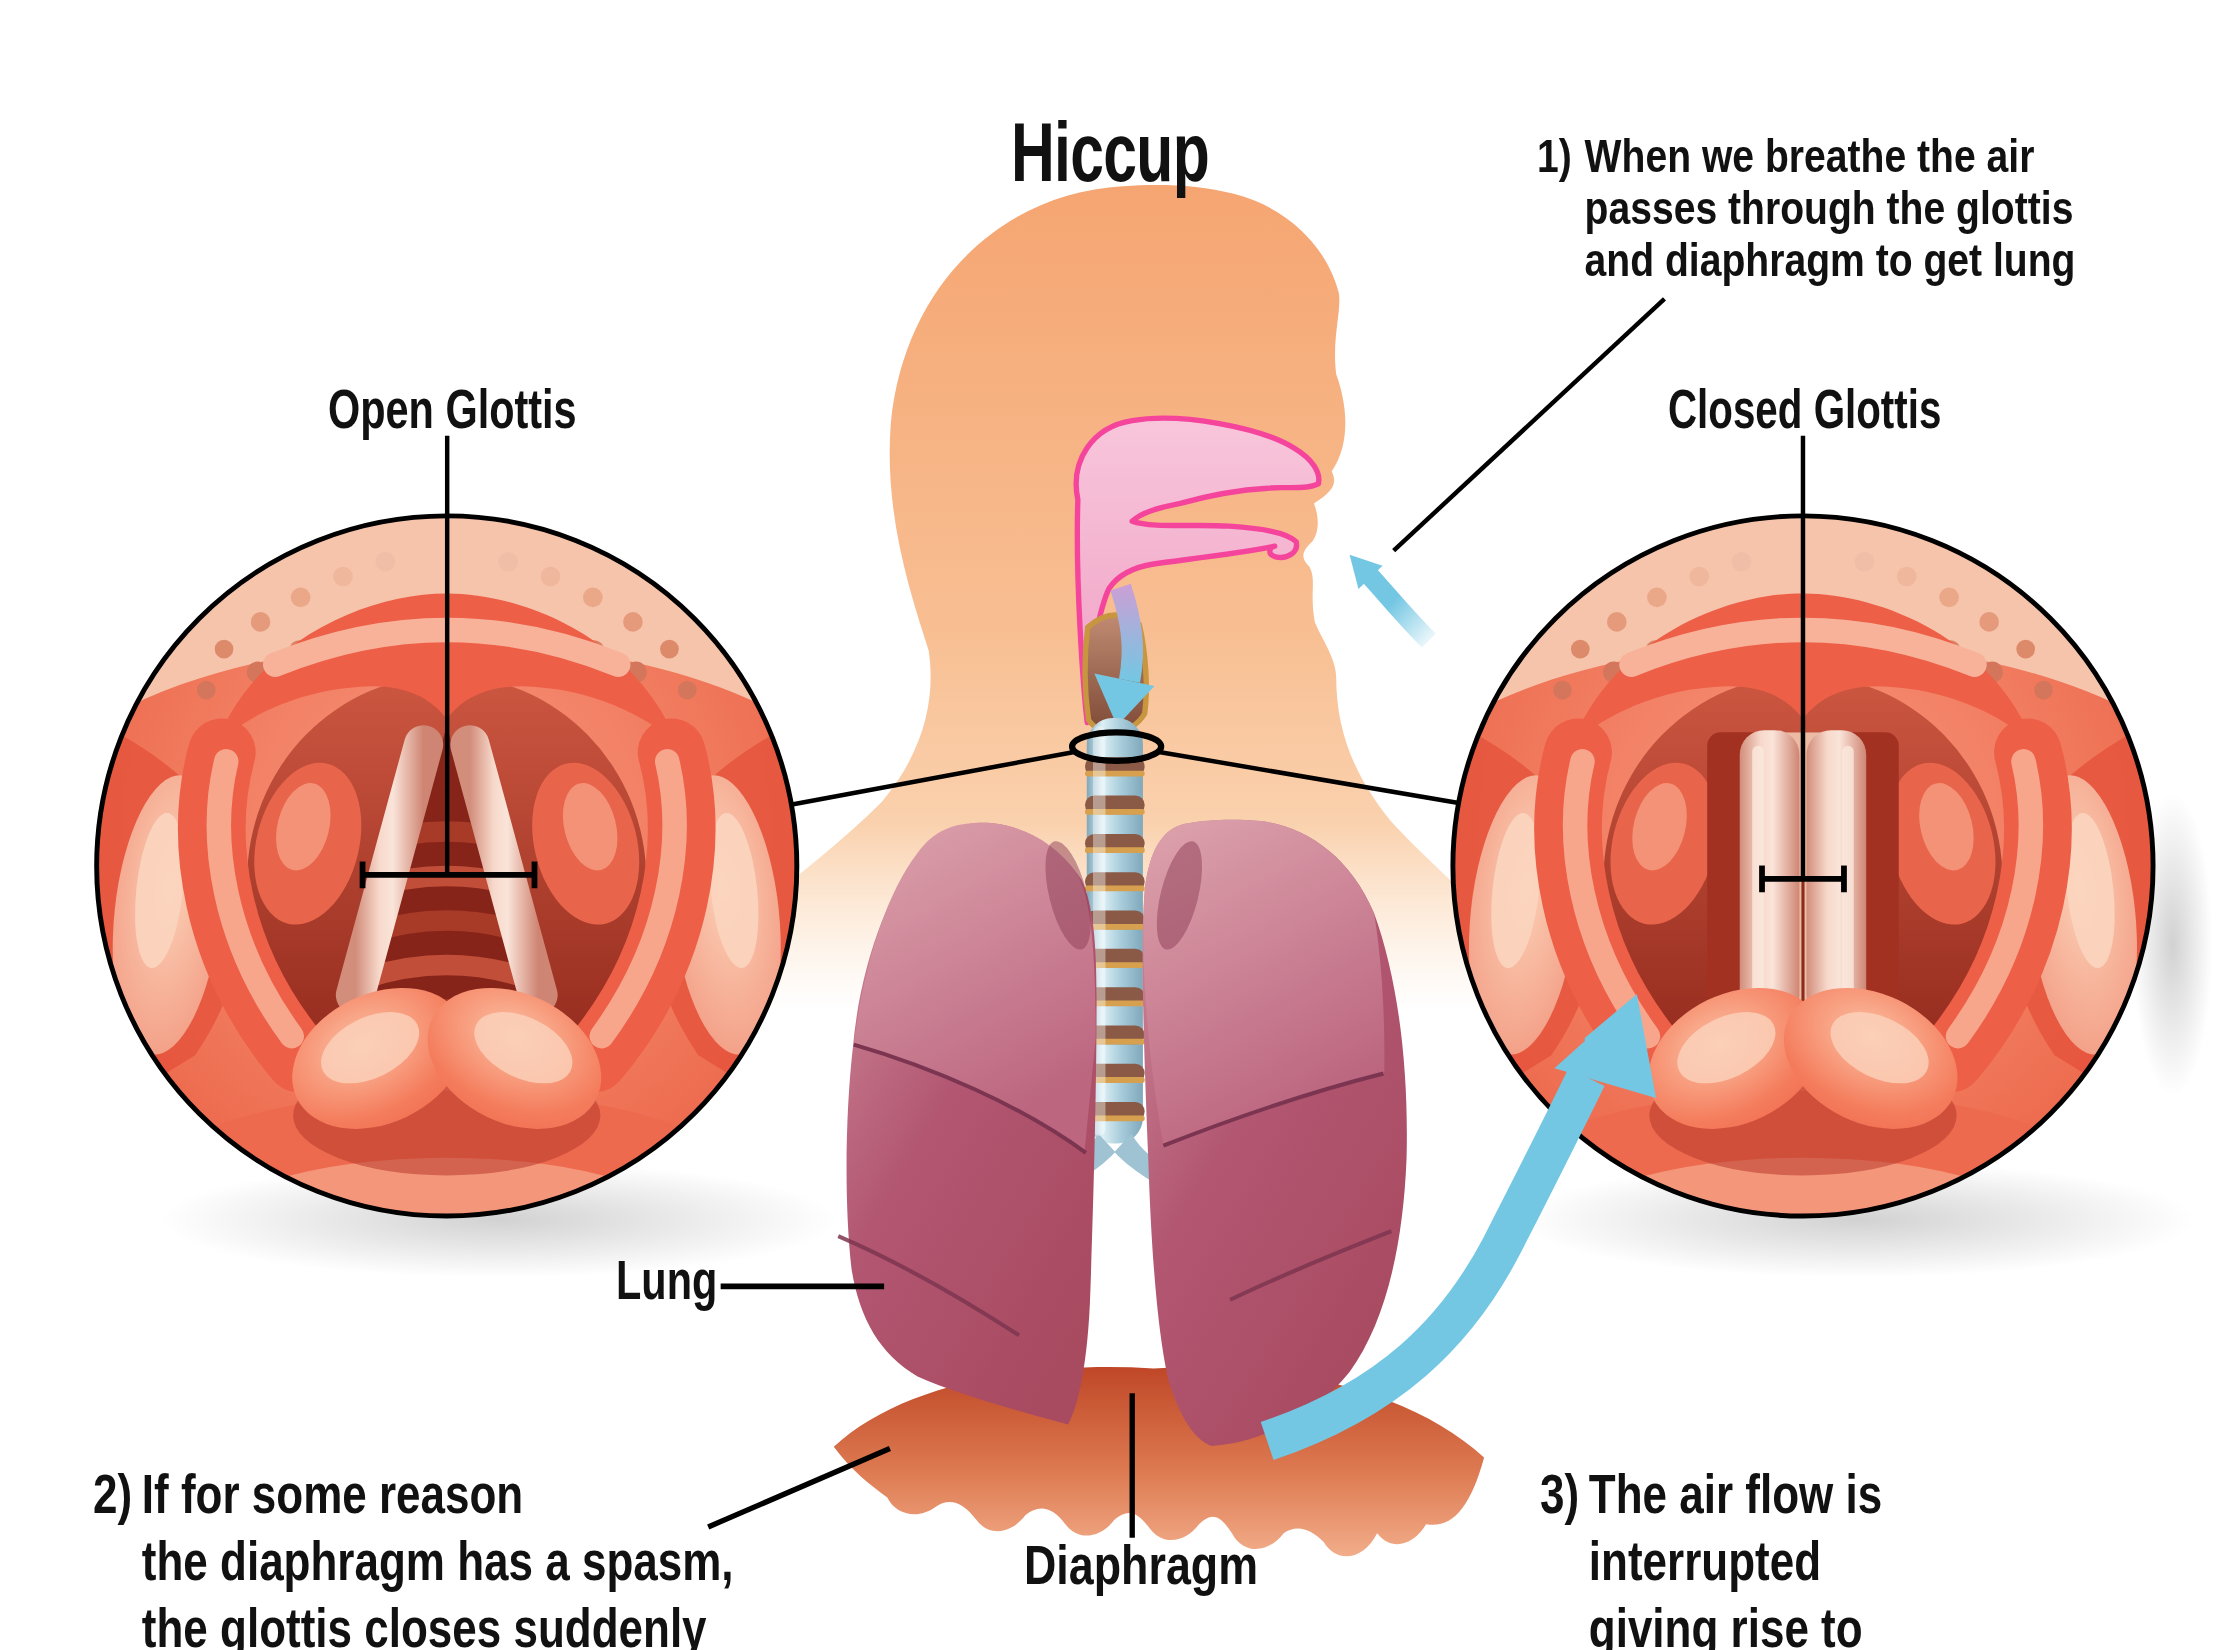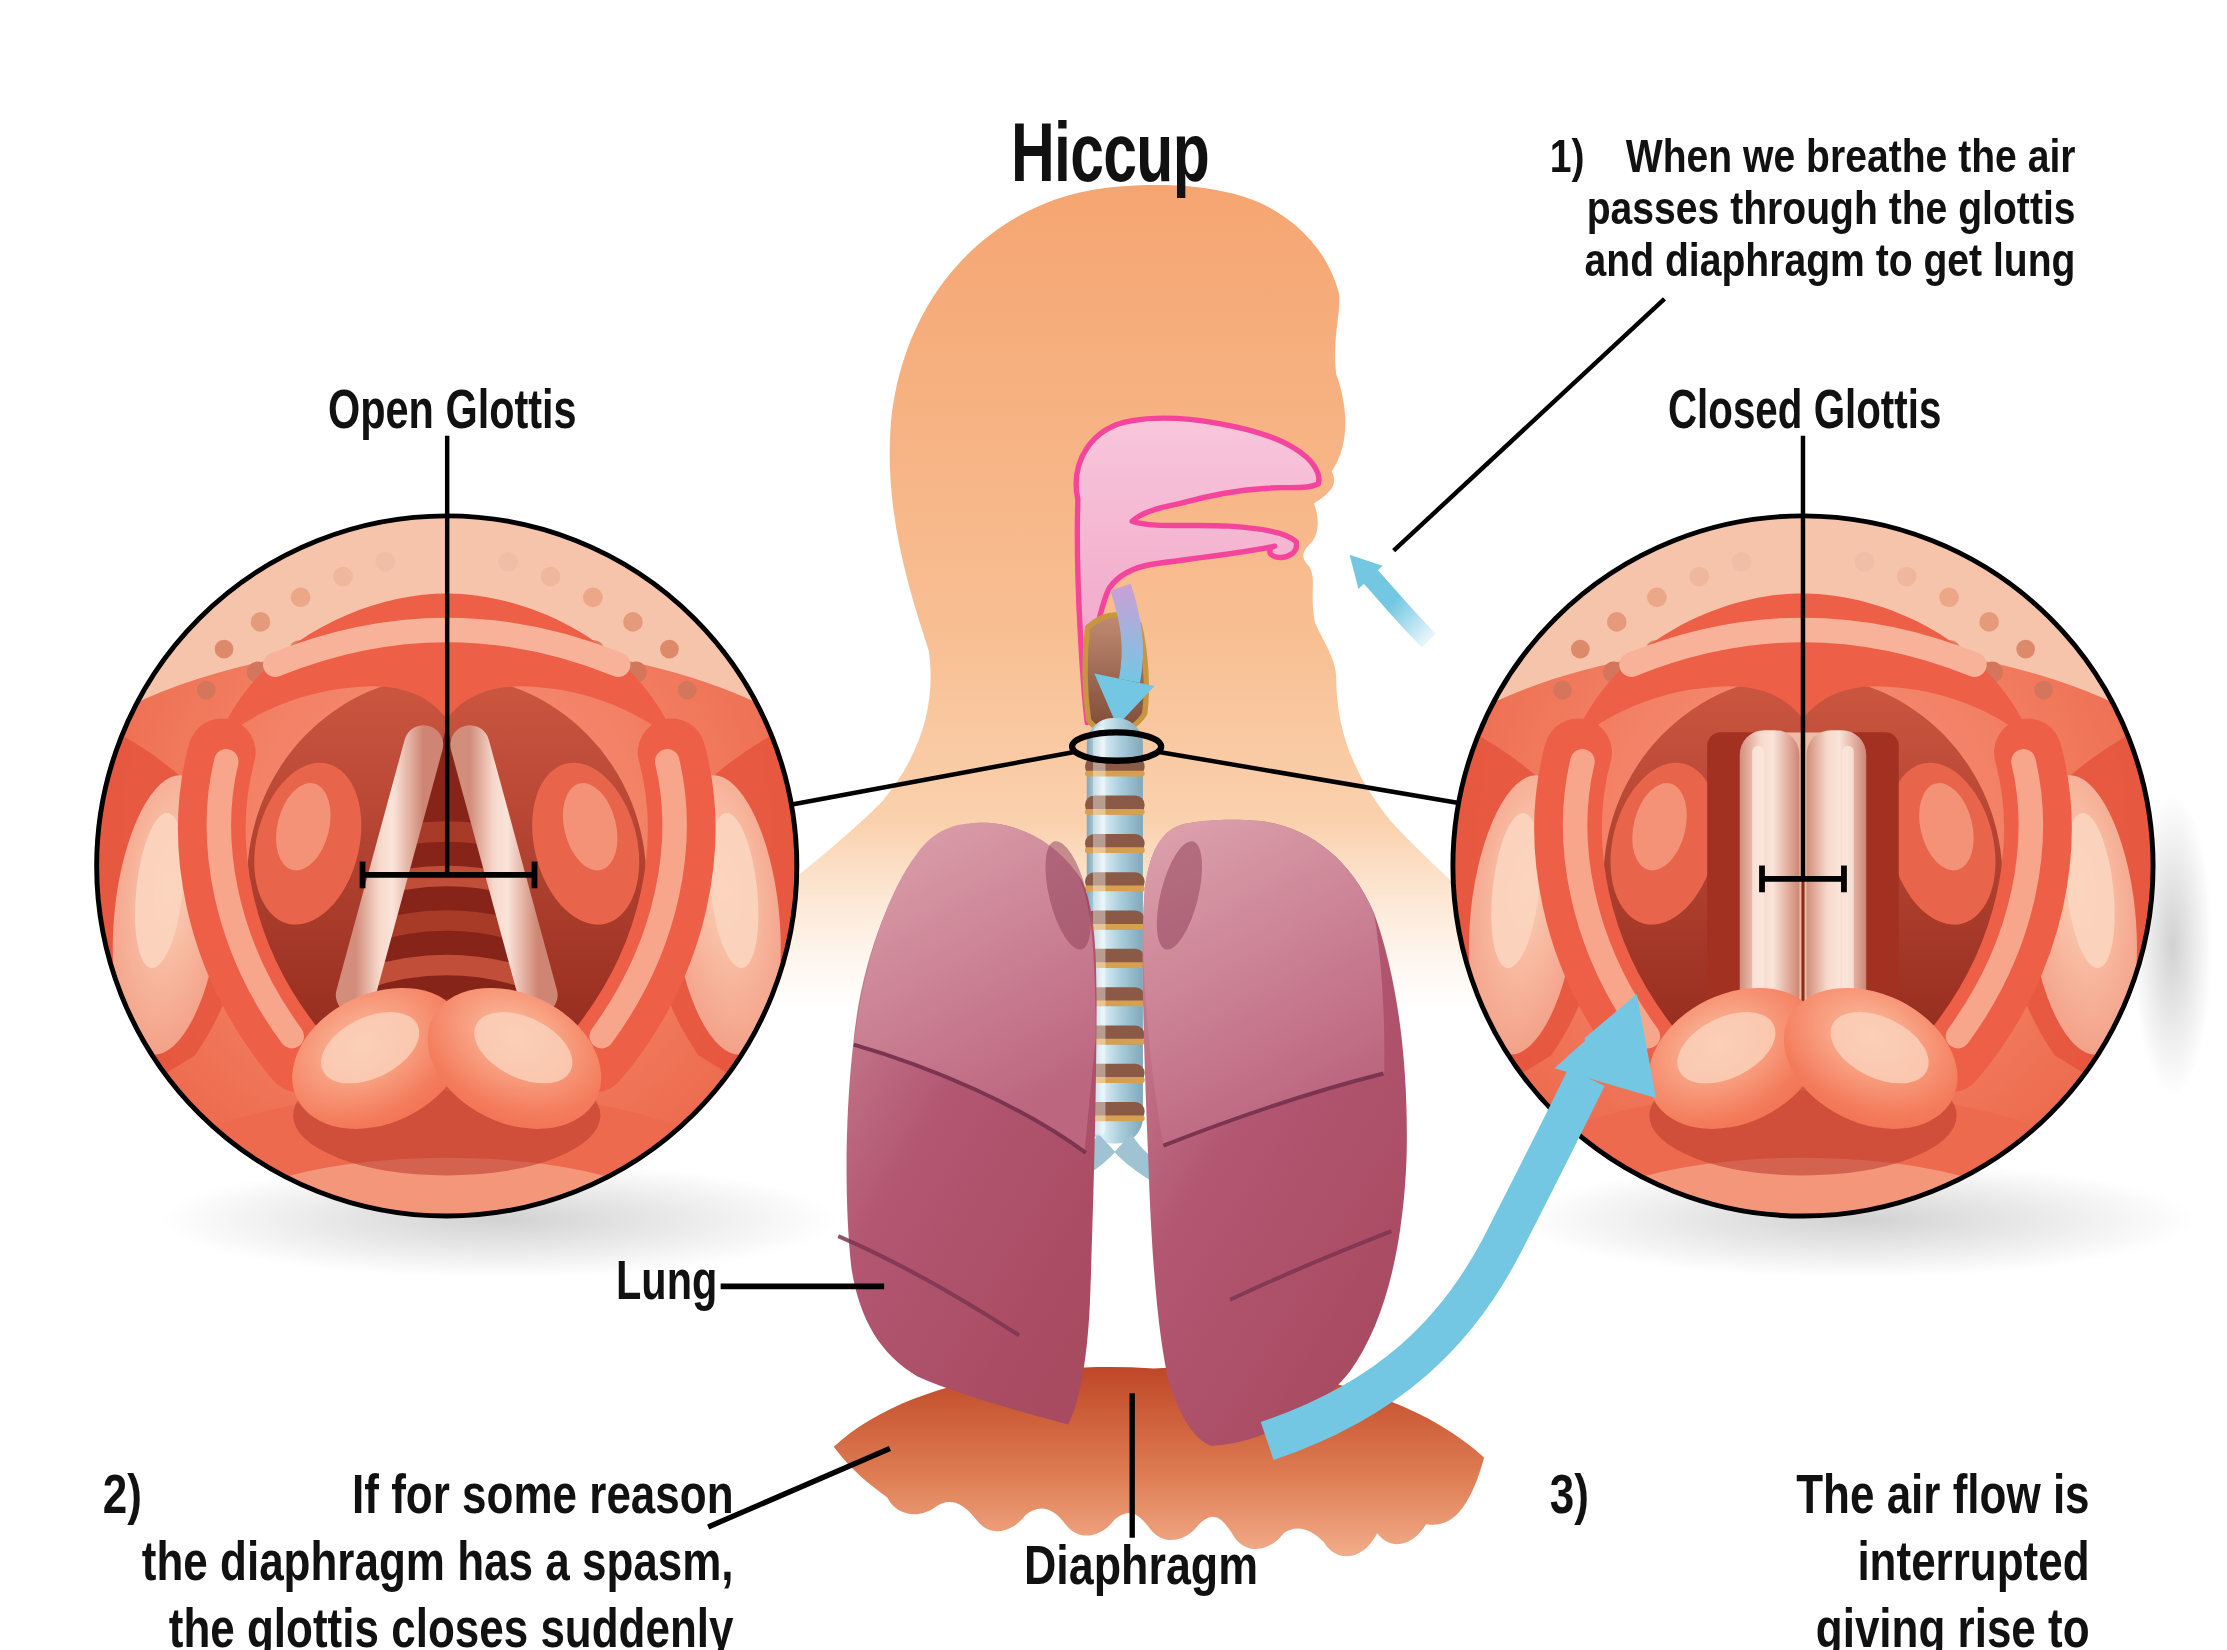--- a/index.html
+++ b/index.html
@@ -1,20 +1,20 @@
 <!DOCTYPE html>
 <html style="--background: #ffffff; --ink: #111111; --airflow-blue: #74c7e3; --skin-peach: #f6ac74; --airway-pink-stroke: #f4449b; --airway-pink-fill: #f5b0cd; --glottis-red: #ee5a41; --glottis-pale: #f6c3ab; --lung-mauve: #b25672; --diaphragm-orange: #c24a28; --trachea-blue: #a9cddb; --trachea-ring-brown: #8a5a46; --trachea-ring-gold: #d7a04f; --larynx-brown: #7f4a37;font-size:7.1px"><head>
 <meta charset="utf-8">
 <style>
   :root{
     --background:#ffffff; --ink:#111111; --airflow-blue:#74c7e3;
   }
   html,body{margin:0;padding:0;background:var(--background);}
   .stage{position:relative;width:2227px;height:1650px;overflow:hidden;
-         font-family:"Liberation Sans","DejaVu Sans",sans-serif;color:var(--ink);text-align:right;}
+         font-family:"Liberation Sans","DejaVu Sans",sans-serif;color:var(--ink);}
   .stage svg.art{position:absolute;left:0;top:0;}
   .txt{position:absolute;font-weight:700;white-space:nowrap;transform-origin:0 0;color:var(--ink);}
   #title{left:1011px;top:55px;font-size:83px;line-height:1;transform:scaleX(.73);letter-spacing:-0.9px;}
   .label{font-size:56px;line-height:1;}
   #lbl-open{left:328px;top:381px;transform:scaleX(.74);}
   #lbl-closed{left:1668px;top:381px;transform:scaleX(.72);}
   #lbl-lung{left:616px;top:1252px;transform:scaleX(.74);}
   #lbl-diaphragm{left:1024px;top:1537px;transform:scaleX(.80);}
   .step{position:absolute;display:flex;font-weight:700;transform-origin:0 0;}
   .step .num{display:inline-block;flex:0 0 auto;}

